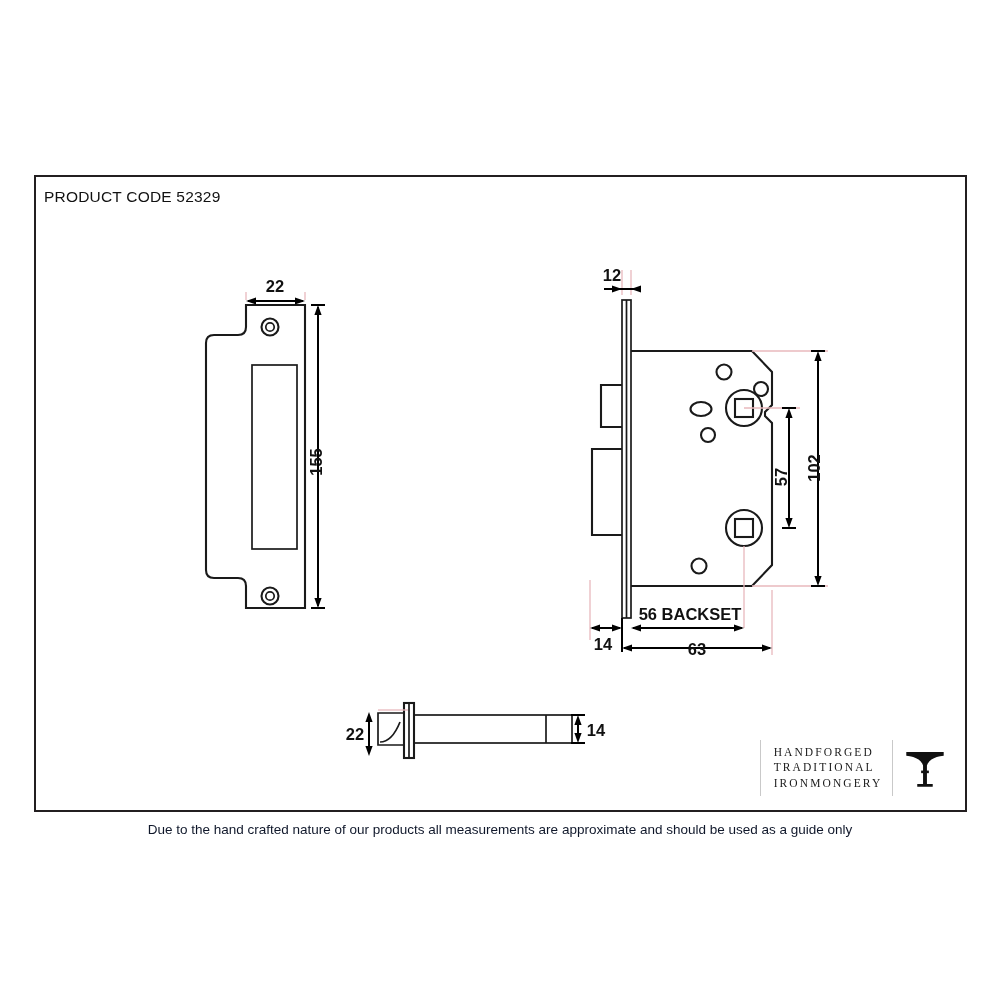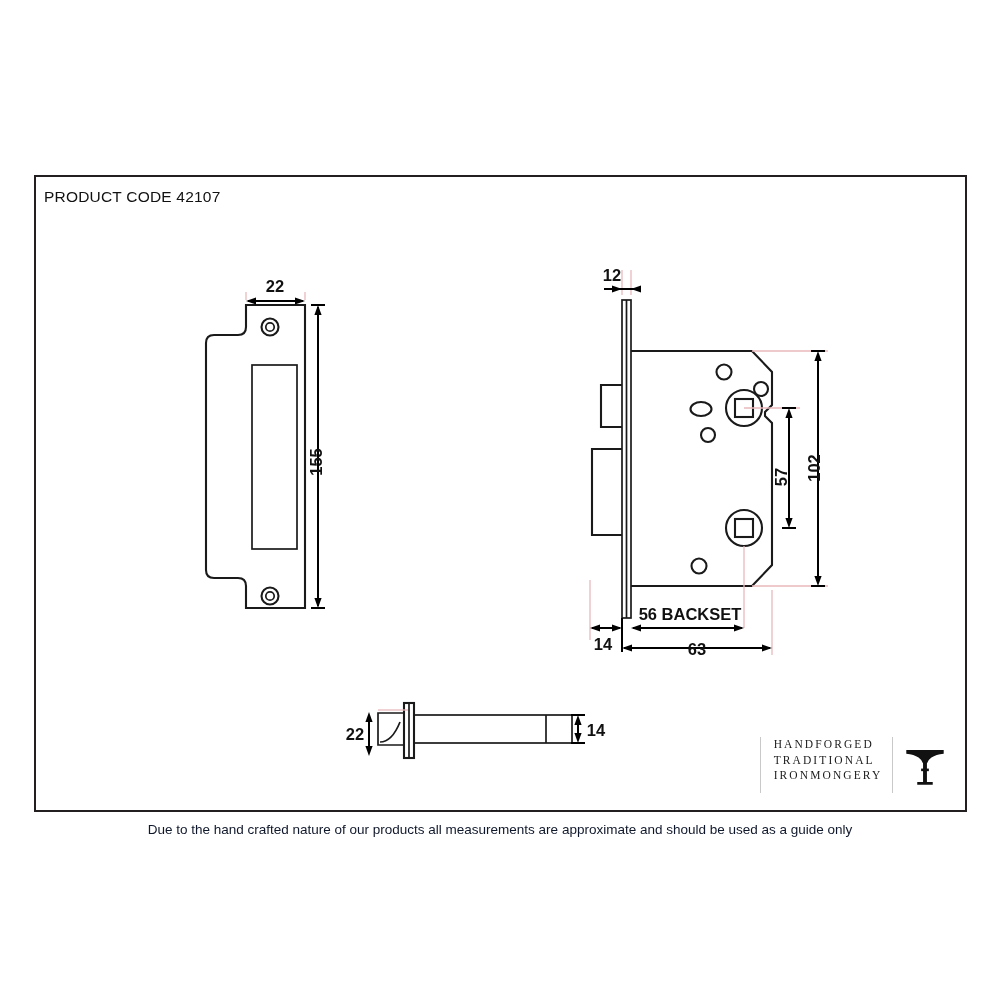--- a/index.html
+++ b/index.html
@@ -49,20 +49,21 @@
     color: #0f172a;
     white-space: nowrap;
   }
   .logo-block {
     position: absolute;
     left: 760px;
     top: 737px;
     width: 185px;
     height: 62px;
     display: flex;
+    align-items: center;
   }
   .logo-rule {
     width: 1px;
     height: 56px;
     background: #c9c9c9;
     margin-right: 13px;
   }
   .logo-words {
     font-family: "Liberation Serif", serif;
     font-size: 11.5px;
@@ -97,21 +98,21 @@
   .dtxt { font-family: "Liberation Sans", sans-serif; font-size: 16.5px; font-weight: bold; fill: #111111; }
   .hole { fill: none; stroke: #1a1a1a; stroke-width: 2.1; }
 </style>
 </head>
 <body>
 
 <div id="sheet">
 
   <div class="frame"></div>
 
-  <div class="product-code">PRODUCT CODE 42107</div>
+  <div class="product-code">PRODUCT CODE 52329</div>
 
   <svg class="draw" viewBox="0 0 1000 1000">
 
     <g>
 
       <path class="ln" d="
         M 246 305
         L 305 305
         L 305 608
         L 246 608

